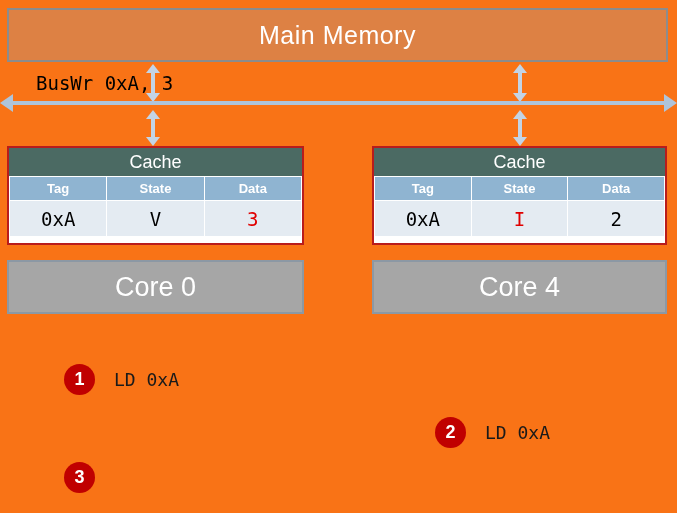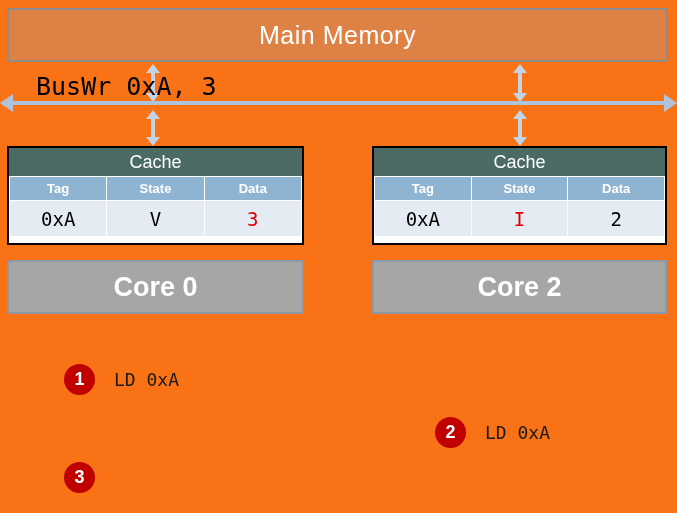--- a/index.html
+++ b/index.html
@@ -59,21 +59,21 @@
   }
   .bus-arrow-right {
     right: 0px;
     border-left: 13px solid #AFC4DA;
   }
   .bus-label {
     position: absolute;
     left: 36px;
     top: 72px;
     font-family: "DejaVu Sans Mono", monospace;
-    font-size: 25px;
+    font-size: 19px;
     color: #000000;
     white-space: nowrap;
   }
 
   
   .vconn {
     position: absolute;
     width: 14px;
   }
   .vconn .shaft {
@@ -91,21 +91,21 @@
     height: 0;
     border-left: 7px solid transparent;
     border-right: 7px solid transparent;
   }
   .vconn .up { top: 0; border-bottom: 9px solid #C3D4E6; }
   .vconn .down { bottom: 0; border-top: 9px solid #C3D4E6; }
 
   
   .cache {
     position: absolute;
-    border: 2px solid #000000;
+    border: 2px solid #b91c1c;
     box-sizing: border-box;
     background: #ffffff;
   }
   .cache-title {
     height: 28px;
     background: #4B6A63;
     color: #FFFFFF;
     font-size: 18px;
     display: flex;
     align-items: center;
@@ -143,21 +143,20 @@
     background: #A6A6A6;
     border: 2px solid #8C98A4;
     box-sizing: border-box;
     display: flex;
     align-items: center;
     justify-content: center;
   }
   .core-label {
     color: #FFFFFF;
     font-size: 27px;
-    font-weight: bold;
   }
 
   
   .step {
     position: absolute;
     display: flex;
     align-items: center;
   }
   .step-badge {
     width: 31px;
@@ -257,21 +256,21 @@
         </tr>
       </tbody>
     </table>
   </div>
 
   <div class="core" style="left:7px; top:260px; width:297px; height:54px;">
     <span class="core-label">Core 0</span>
   </div>
 
   <div class="core" style="left:372px; top:260px; width:295px; height:54px;">
-    <span class="core-label">Core 2</span>
+    <span class="core-label">Core 4</span>
   </div>
 
   <div class="step" style="left:64px; top:364px;">
     <div class="step-badge">1</div>
     <div class="step-text">LD 0xA</div>
   </div>
 
   <div class="step" style="left:435px; top:417px;">
     <div class="step-badge">2</div>
     <div class="step-text">LD 0xA</div>

